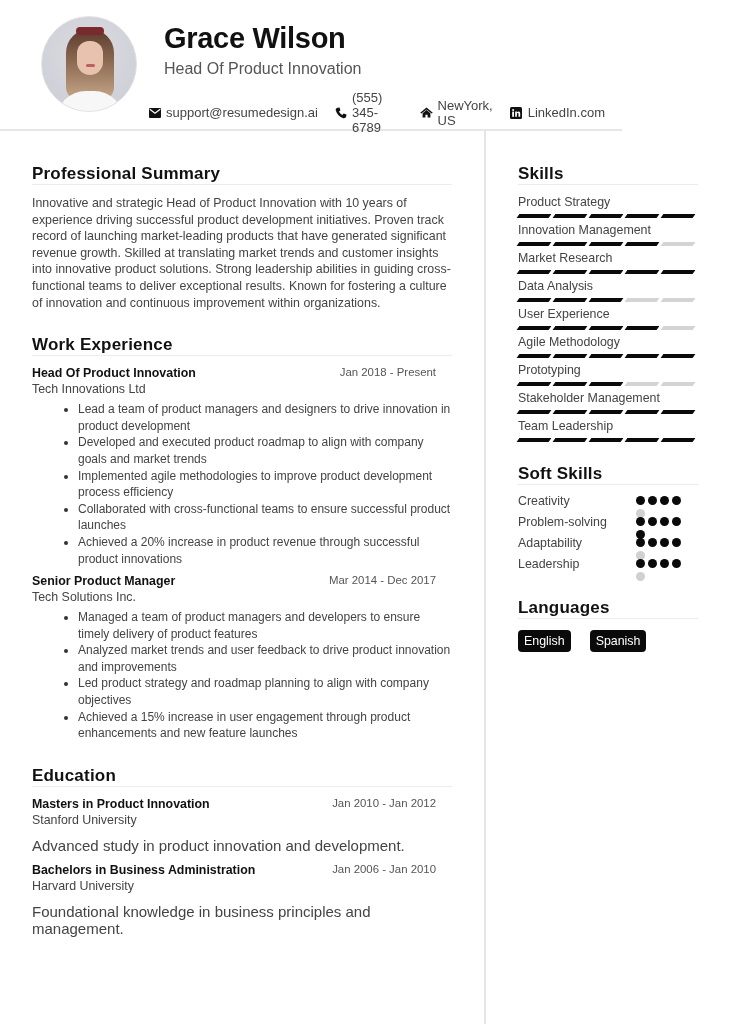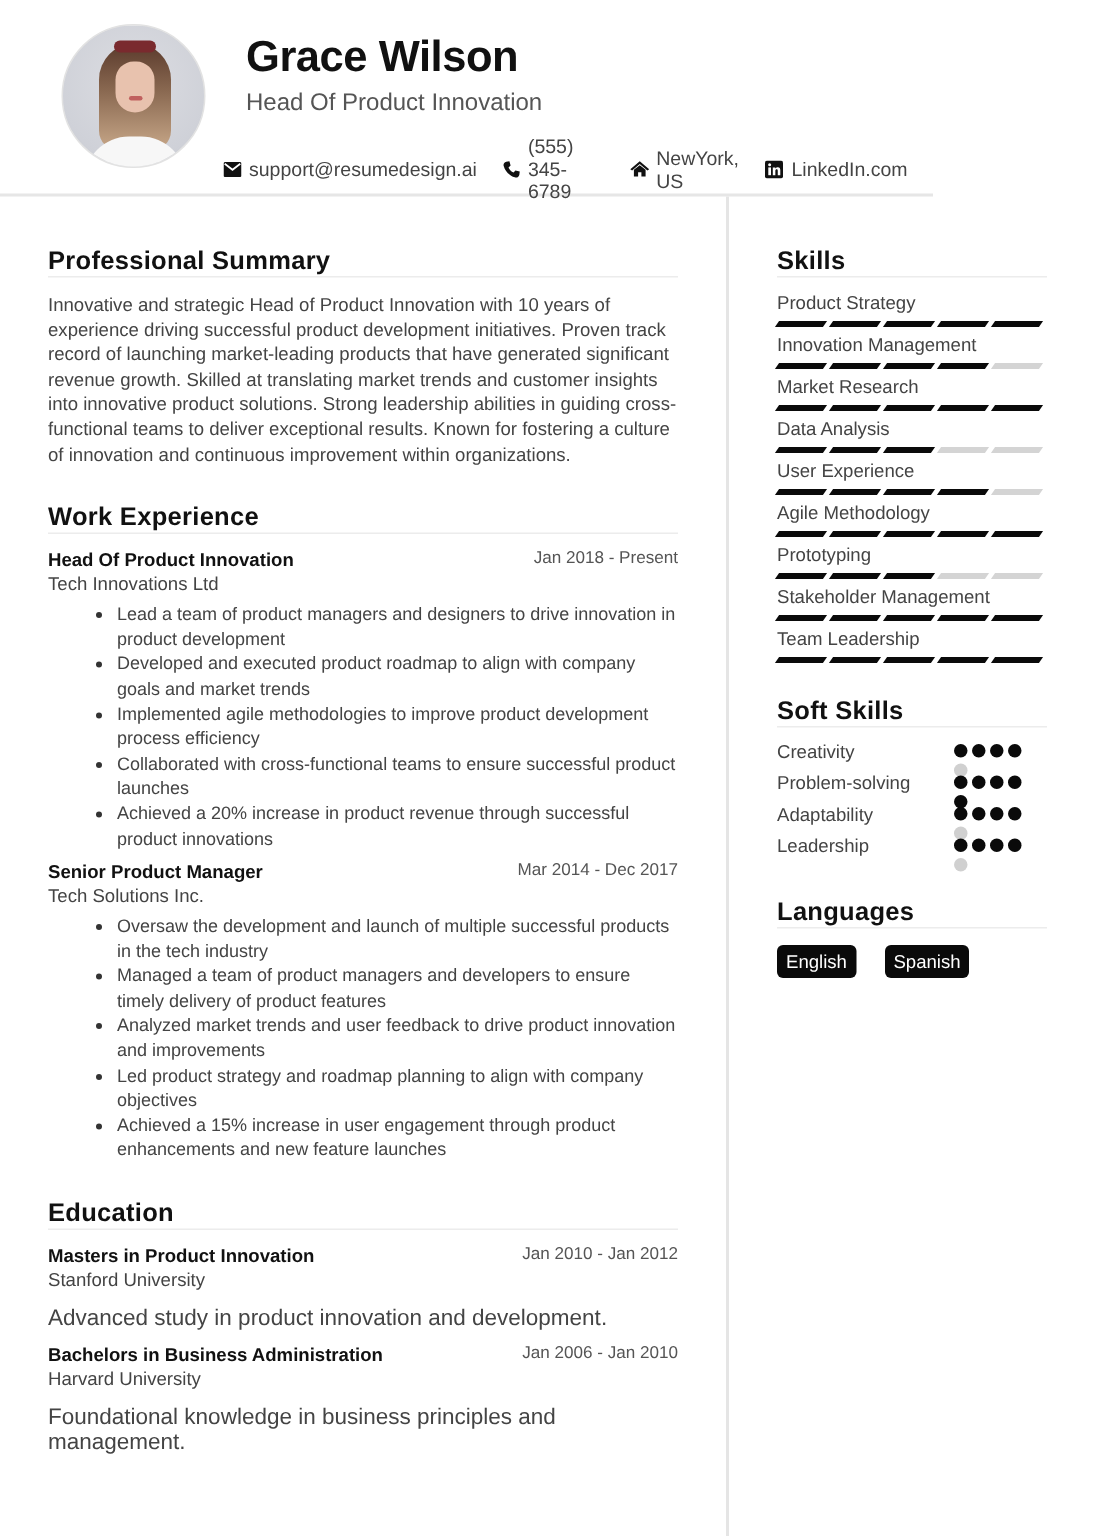--- a/index.html
+++ b/index.html
@@ -28,21 +28,21 @@
   
   .vdivider { position: absolute; left: 484px; top: 131px; width: 2px; height: 893px; background: #e5e5e5; }
 
   
   .left { position: absolute; left: 32px; top: 131px; width: 420px; }
   .sec-title { font-size: 17px; font-weight: bold; color: #111; letter-spacing: 0.2px; padding-bottom: 0; border-bottom: 1px solid #ececec; }
   .summary { font-size: 12.4px; line-height: 16.6px; color: #444; margin-top: 10px; }
 
   .job { position: relative; }
   .job-title { font-size: 12.4px; font-weight: bold; color: #111; }
-  .job-date { position: absolute; right: 0; top: 0; font-size: 11.4px; color: #555; }
+  .job-date { position: absolute; right: 16px; top: 0; font-size: 11.4px; color: #555; }
   .job-company { font-size: 12.4px; color: #444; margin-top: 2px; }
   .bullets { list-style: none; margin-top: 5px; padding-left: 22px; }
   .bullets li { position: relative; font-size: 12px; line-height: 16.6px; color: #444; margin-left: 24px; }
   .bullets li::before { content: ""; position: absolute; left: -14px; top: 7px; width: 4px; height: 4px; border-radius: 50%; background: #333; }
 
   .edu-desc { font-size: 15px; color: #444; margin-top: 10px; }
 
   
   .right { position: absolute; left: 518px; top: 131px; width: 180px; }
   .skill-name { font-size: 12.4px; color: #444; }
@@ -136,21 +136,20 @@
         <li>Collaborated with cross-functional teams to ensure successful product launches</li>
         <li>Achieved a 20% increase in product revenue through successful product innovations</li>
       </ul>
     </div>
 
     <div class="job" style="margin-top:7px;">
       <div class="job-title">Senior Product Manager</div>
       <div class="job-date">Mar 2014 - Dec 2017</div>
       <div class="job-company">Tech Solutions Inc.</div>
       <ul class="bullets">
-        <li>Oversaw the development and launch of multiple successful products in the tech industry</li>
         <li>Managed a team of product managers and developers to ensure timely delivery of product features</li>
         <li>Analyzed market trends and user feedback to drive product innovation and improvements</li>
         <li>Led product strategy and roadmap planning to align with company objectives</li>
         <li>Achieved a 15% increase in user engagement through product enhancements and new feature launches</li>
       </ul>
     </div>
   </div>
 
   <div style="margin-top:24px;">
     <div class="sec-title">Education</div>

